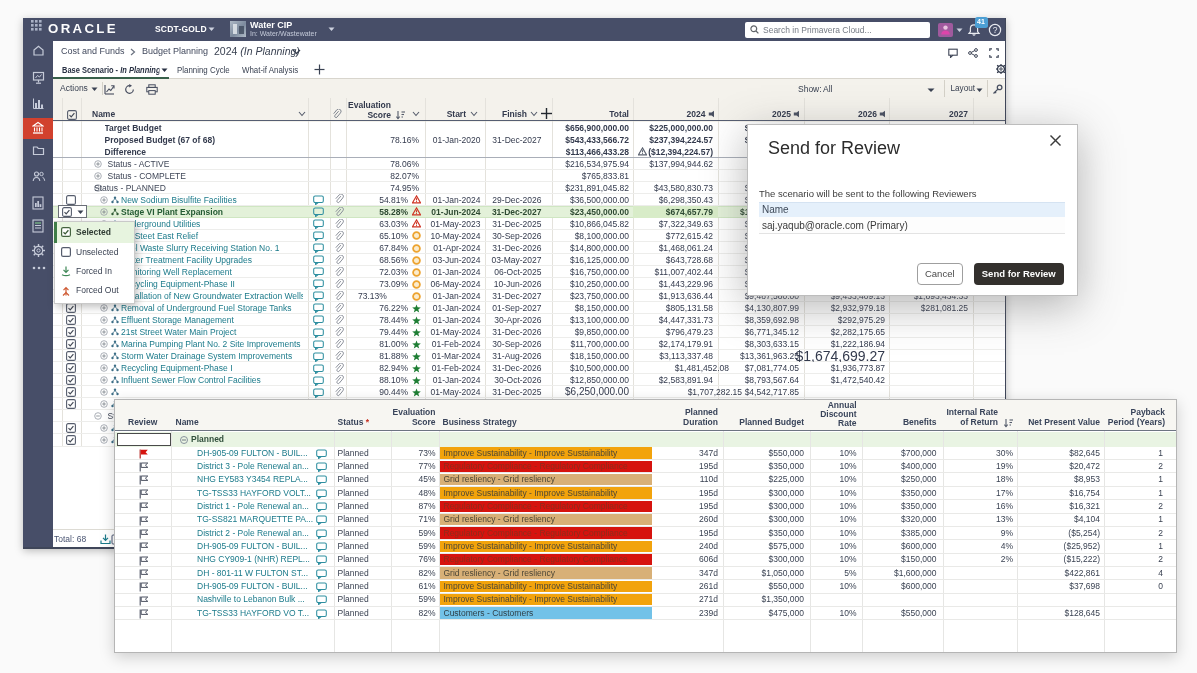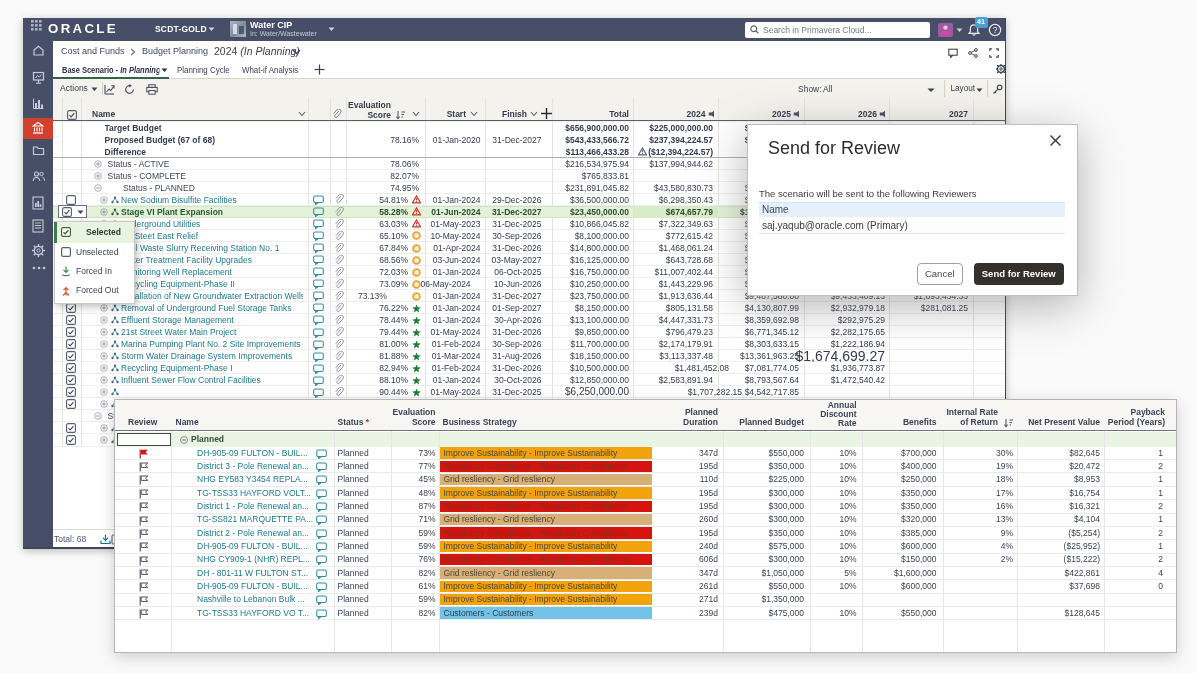--- a/index.html
+++ b/index.html
@@ -306,21 +306,21 @@
     <line x1="4" y1="2.2" x2="4" y2="5.8" stroke="#7a8088" stroke-width="0.8"></line>
   </svg>
 <div class="a" style="left:107.5px;top:169.62px;width:200px;height:12.03px;line-height:12.03px;font-size:8.5px;color:#3f4657;text-align:left;z-index:4;">Status - COMPLETE</div>
 <div class="a" style="left:369px;top:169.62px;width:50px;height:12.03px;line-height:12.03px;font-size:8.5px;color:#333a4d;text-align:right;z-index:4;">82.07%</div>
 <div class="a" style="left:539px;top:169.62px;width:90px;height:12.03px;line-height:12.03px;font-size:8.5px;color:#333a4d;text-align:right;z-index:4;">$765,833.81</div>
 <div class="a" style="left:52.5px;top:192.88px;width:952px;height:0.8px;background:#ededeb;z-index:2;"></div>
 <svg class="a" style="left:93.5px;top:183.85px;z-index:4;" width="8" height="8" viewBox="0 0 8 8">
     <circle cx="4" cy="4" r="3.3" fill="none" stroke="#979ca6" stroke-width="0.8"></circle>
     <line x1="2.2" y1="4" x2="5.8" y2="4" stroke="#7a8088" stroke-width="0.8"></line>
   </svg>
-<div class="a" style="left:123px;top:181.65px;width:200px;height:12.03px;line-height:12.03px;font-size:8.5px;color:#3f4657;text-align:left;z-index:4;">Status - PLANNED</div>
+<div class="a" style="left:94px;top:181.65px;width:200px;height:12.03px;line-height:12.03px;font-size:8.5px;color:#3f4657;text-align:left;z-index:4;">Status - PLANNED</div>
 <div class="a" style="left:369px;top:181.65px;width:50px;height:12.03px;line-height:12.03px;font-size:8.5px;color:#333a4d;text-align:right;z-index:4;">74.95%</div>
 <div class="a" style="left:539px;top:181.65px;width:90px;height:12.03px;line-height:12.03px;font-size:8.5px;color:#333a4d;text-align:right;z-index:4;">$231,891,045.82</div>
 <div class="a" style="left:623px;top:181.65px;width:90px;height:12.03px;line-height:12.03px;font-size:8.5px;color:#333a4d;text-align:right;z-index:4;">$43,580,830.73</div>
 <div class="a" style="left:709px;top:181.65px;width:90px;height:12.03px;line-height:12.03px;font-size:8.5px;color:#333a4d;text-align:right;z-index:4;">$9,487,580.00</div>
 <div class="a" style="left:52.5px;top:204.91px;width:952px;height:0.8px;background:#ededeb;z-index:2;"></div>
 <svg class="a" style="left:66px;top:194.68px;z-index:4;" width="10" height="10" viewBox="0 0 10 10">
     <rect x="0.6" y="0.6" width="8.8" height="8.8" rx="1.5" fill="#fff" stroke="#565d6d" stroke-width="1.1"></rect>
   </svg>
 <svg class="a" style="left:100px;top:195.88px;z-index:4;" width="8" height="8" viewBox="0 0 8 8">
     <circle cx="4" cy="4" r="3.3" fill="none" stroke="#979ca6" stroke-width="0.8"></circle>
@@ -556,21 +556,21 @@
     <rect x="0.7" y="0.9" width="9.6" height="6.6" rx="1.4" fill="none" stroke="#2e8fa0" stroke-width="1.05"></rect>
     <path d="M2.6 7.5 L2.6 9.6 L5.2 7.5" fill="none" stroke="#2e8fa0" stroke-width="1.05"></path>
   </svg>
 <svg class="a" style="left:333.5px;top:278.69px;z-index:4;" width="10" height="11" viewBox="0 0 10 11">
     <path d="M6.9 2.1 L3.2 6.4 a1.35 1.35 0 0 0 2.05 1.75 L8.8 3.9 a2.35 2.35 0 0 0 -3.55 -3.1 L1.8 4.7" fill="none" stroke="#8a8f99" stroke-width="1"></path>
   </svg>
 <div class="a" style="left:358px;top:277.89px;width:50px;height:12.03px;line-height:12.03px;font-size:8.5px;color:#333a4d;text-align:right;z-index:4;">73.09%</div>
 <svg class="a" style="left:411.5px;top:279.59px;z-index:4;" width="9" height="9" viewBox="0 0 9 9">
     <circle cx="4.5" cy="4.5" r="3.4" fill="#fbeccd" stroke="#eda431" stroke-width="1.8"></circle>
   </svg>
-<div class="a" style="left:420.5px;top:277.89px;width:60px;height:12.03px;line-height:12.03px;font-size:8.5px;color:#333a4d;z-index:4;">06-May-2024</div>
+<div class="a" style="left:420.5px;top:277.89px;width:60px;height:12.03px;line-height:12.03px;font-size:8.5px;color:#333a4d;text-align:right;z-index:4;">06-May-2024</div>
 <div class="a" style="left:481.5px;top:277.89px;width:60px;height:12.03px;line-height:12.03px;font-size:8.5px;color:#333a4d;text-align:right;z-index:4;">10-Jun-2026</div>
 <div class="a" style="left:539px;top:277.89px;width:90px;height:12.03px;line-height:12.03px;font-size:8.5px;color:#333a4d;text-align:right;z-index:4;">$10,250,000.00</div>
 <div class="a" style="left:623px;top:277.89px;width:90px;height:12.03px;line-height:12.03px;font-size:8.5px;color:#333a4d;text-align:right;z-index:4;">$1,443,229.96</div>
 <div class="a" style="left:709px;top:277.89px;width:90px;height:12.03px;line-height:12.03px;font-size:8.5px;color:#333a4d;text-align:right;z-index:4;">$5,300,000.00</div>
 <div class="a" style="left:52.5px;top:301.1499999999999px;width:952px;height:0.8px;background:#ededeb;z-index:2;"></div>
 <svg class="a" style="left:100px;top:292.11999999999995px;z-index:4;" width="8" height="8" viewBox="0 0 8 8">
     <circle cx="4" cy="4" r="3.3" fill="none" stroke="#979ca6" stroke-width="0.8"></circle>
     <line x1="2.2" y1="4" x2="5.8" y2="4" stroke="#7a8088" stroke-width="0.8"></line>
     <line x1="4" y1="2.2" x2="4" y2="5.8" stroke="#7a8088" stroke-width="0.8"></line>
   </svg>
@@ -978,21 +978,21 @@
 <svg class="a" style="left:111px;top:533.5px;" width="11" height="11" viewBox="0 0 11 11">
     <rect x="1" y="1" width="9" height="9" rx="1" fill="none" stroke="#4a5572" stroke-width="1"></rect>
   </svg>
 <div class="a" style="left:53.5px;top:220.5px;width:81px;height:83px;background:#fff;border:1px solid #c9c9c9;box-shadow:2px 3px 8px rgba(0,0,0,0.25);z-index:10;"></div>
 <div class="a" style="left:54.5px;top:221.5px;width:79px;height:21px;background:#e7f4df;z-index:11;"></div>
 <div class="a" style="left:53.5px;top:221.5px;width:3px;height:21px;background:#3f7d48;z-index:12;"></div>
 <svg class="a" style="left:60.5px;top:226.5px;z-index:12;" width="10" height="10" viewBox="0 0 10 10">
     <rect x="0.6" y="0.6" width="8.8" height="8.8" rx="1.5" fill="#fff" stroke="#44633f" stroke-width="1.2"></rect>
     <path d="M2.5 5.2 L4.2 6.9 L7.4 3.2" fill="none" stroke="#3a5a36" stroke-width="1.3"></path>
   </svg>
-<div class="a" style="left:76px;top:221.5px;width:55px;height:21px;line-height:21px;font-size:8.5px;color:#2f3b33;text-align:center;font-weight:700;z-index:12;">Selected</div>
+<div class="a" style="left:76px;top:221.5px;width:55px;height:21px;line-height:21px;font-size:8.5px;color:#2f3b33;text-align:left;font-weight:700;z-index:12;">Selected</div>
 <svg class="a" style="left:60.5px;top:247px;z-index:12;" width="10" height="10" viewBox="0 0 10 10">
     <rect x="0.6" y="0.6" width="8.8" height="8.8" rx="1.5" fill="#fff" stroke="#565d6d" stroke-width="1.2"></rect>
   </svg>
 <div class="a" style="left:76px;top:242px;width:55px;height:20px;line-height:20px;font-size:8.5px;color:#3a4252;text-align:left;z-index:12;">Unselected</div>
 <svg class="a" style="left:60.5px;top:265.5px;z-index:12;" width="10" height="11" viewBox="0 0 10 11">
     <path d="M5 0.5 L5 6 M2.5 3.8 L5 6.3 L7.5 3.8" fill="none" stroke="#3f8857" stroke-width="1.2"></path>
     <path d="M1 8.7 Q5 10.7 9 8.7" fill="none" stroke="#3f8857" stroke-width="1.2"></path>
   </svg>
 <div class="a" style="left:76px;top:261px;width:55px;height:20px;line-height:20px;font-size:8.5px;color:#3a4252;text-align:left;z-index:12;">Forced In</div>
 <svg class="a" style="left:60.5px;top:284.5px;z-index:12;" width="10" height="11" viewBox="0 0 10 11">

